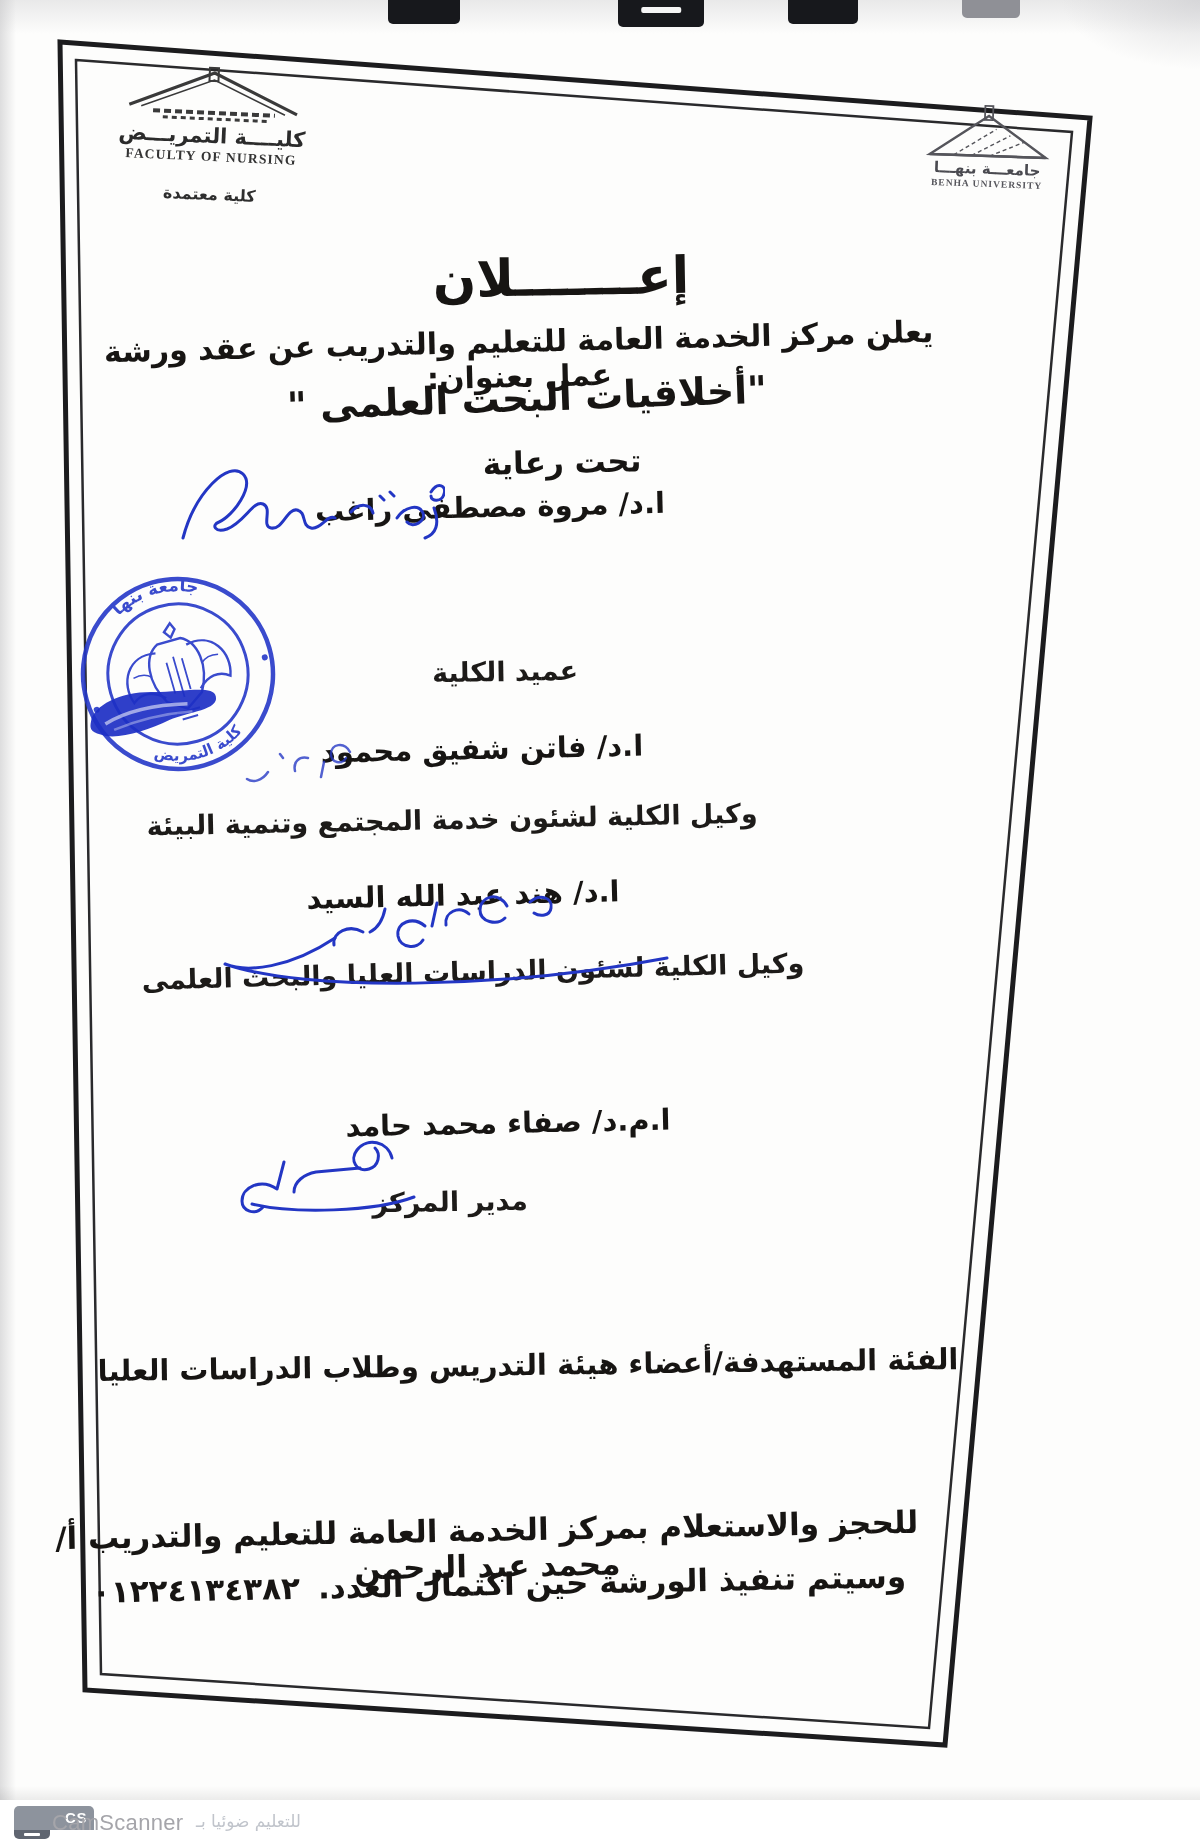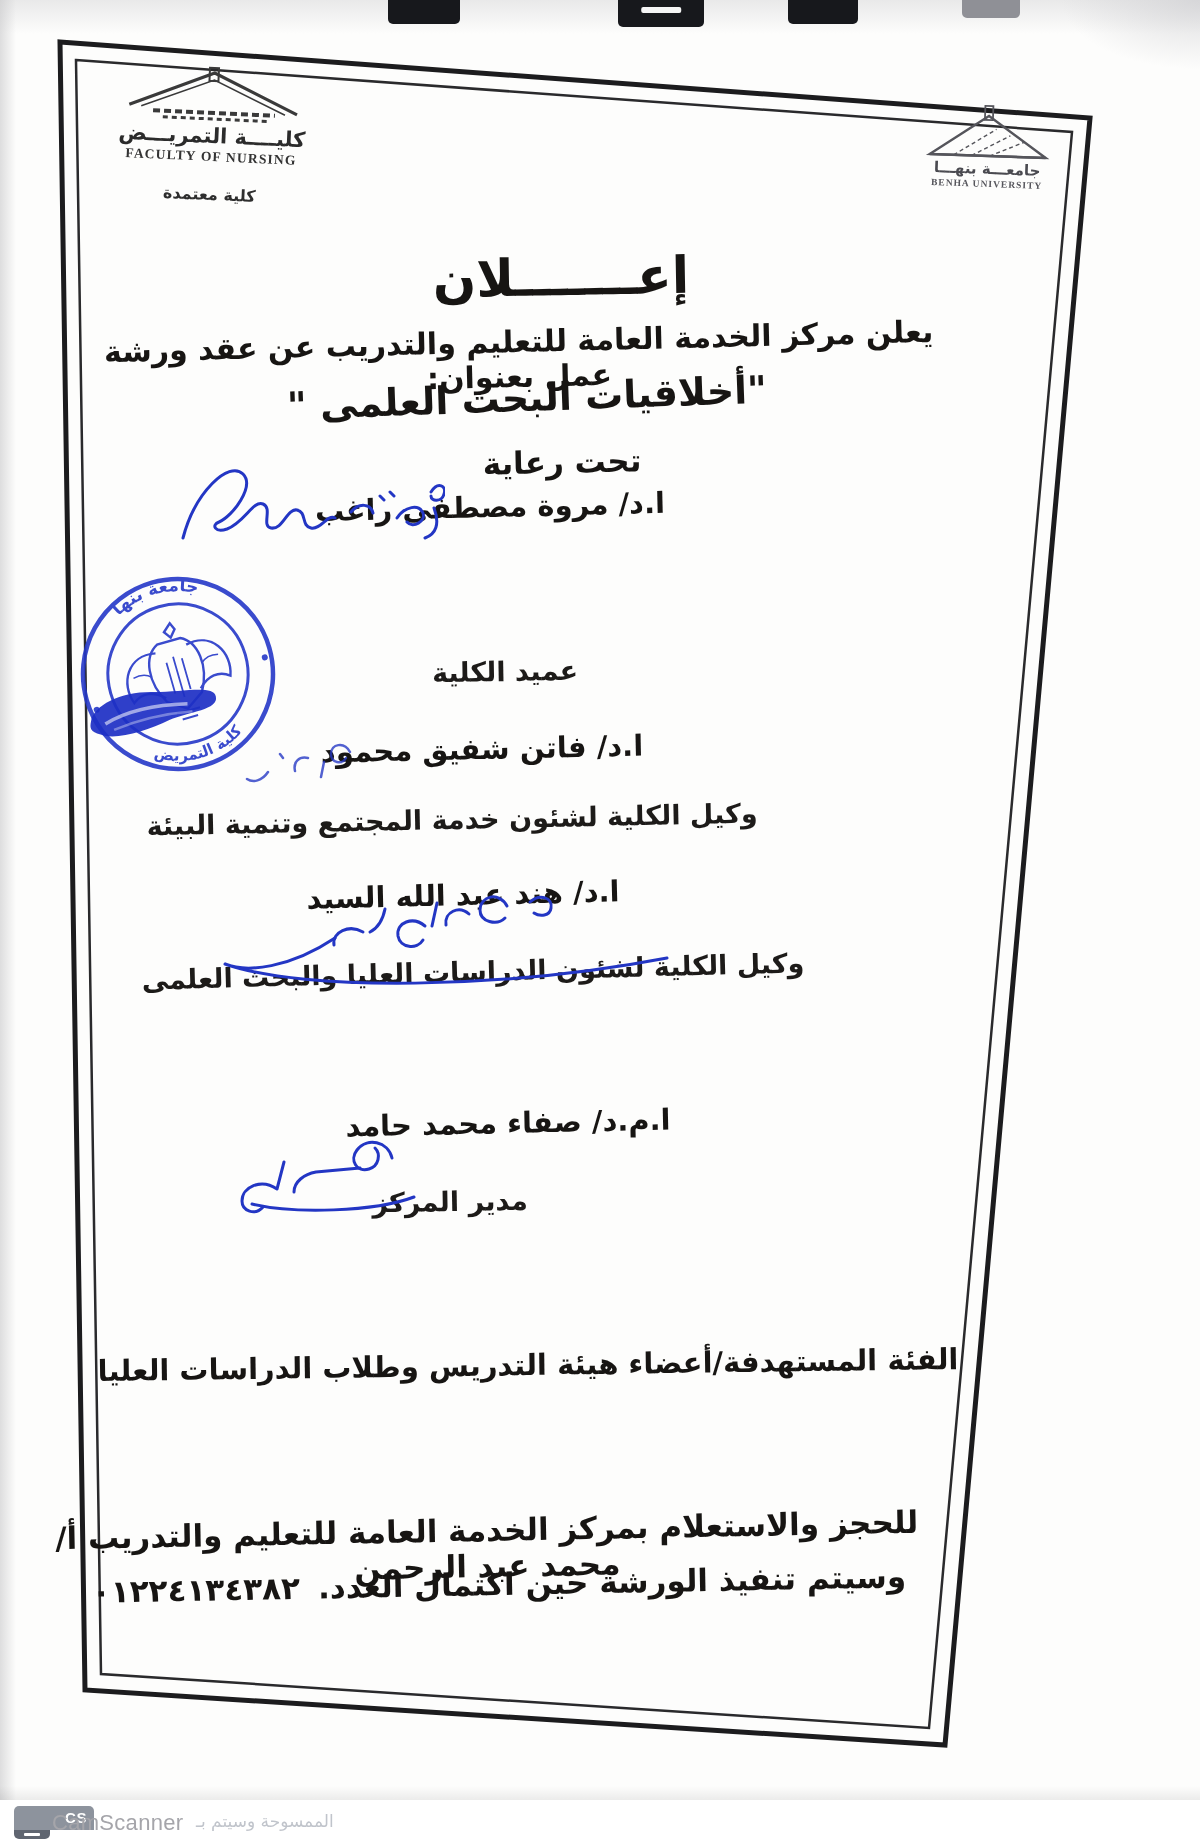--- a/index.html
+++ b/index.html
@@ -204,15 +204,15 @@
 
   <div class="abs footer-shadow"></div>
   <div class="abs footer"></div>
   <div class="abs cs-badge">
     <div class="cs-top">CS</div>
     <div class="cs-bottom">
         <i></i>
       </div>
   </div>
   <div class="abs cs-name">CamScanner</div>
-  <div class="abs cs-arabic ar">الممسوحة وسيتم بـ</div>
+  <div class="abs cs-arabic ar">للتعليم ضوئيا بـ</div>
 
 </div>
 
 </body></html>

